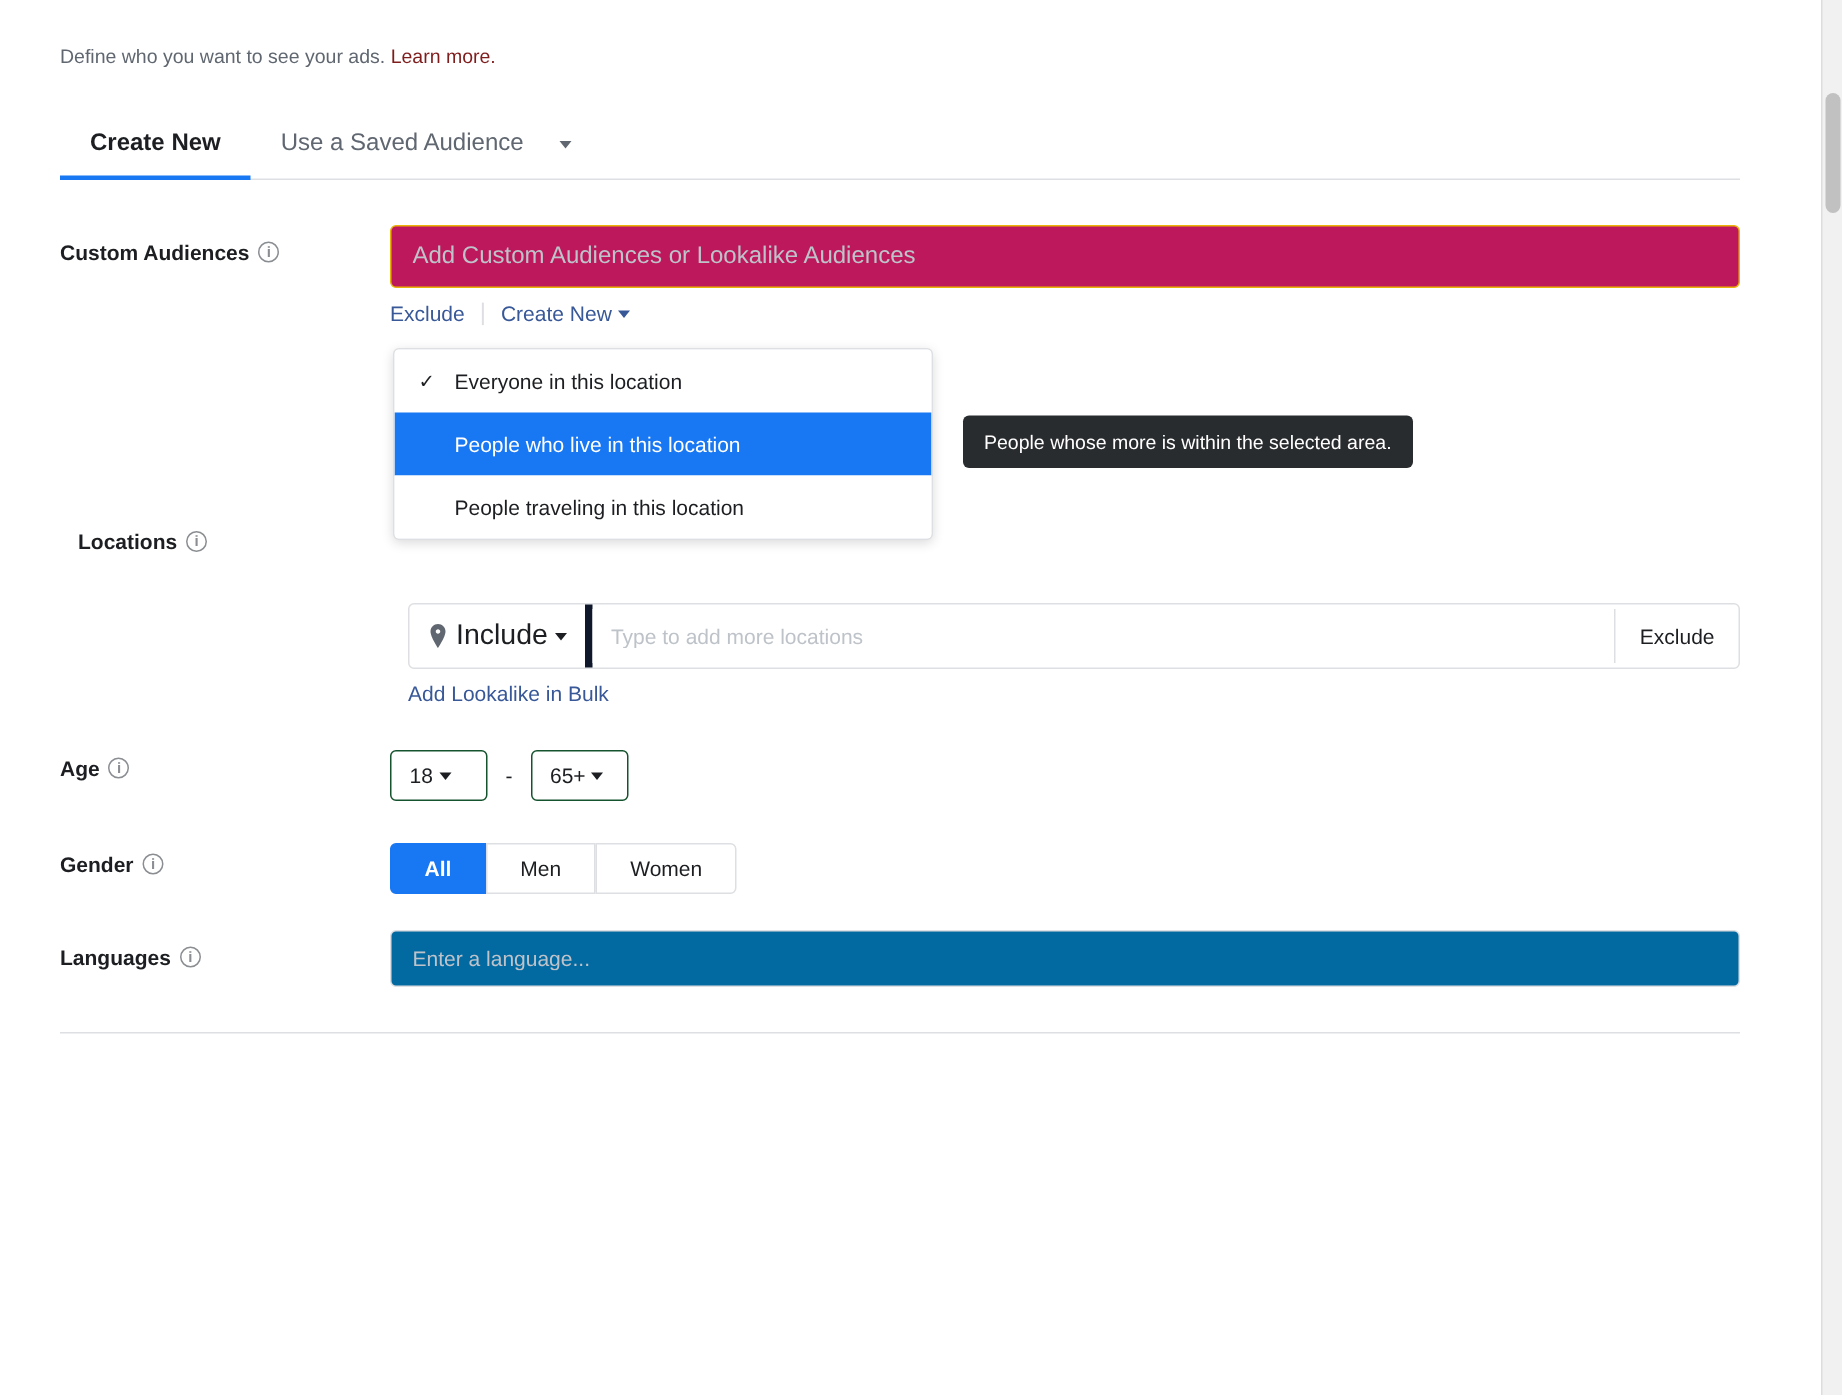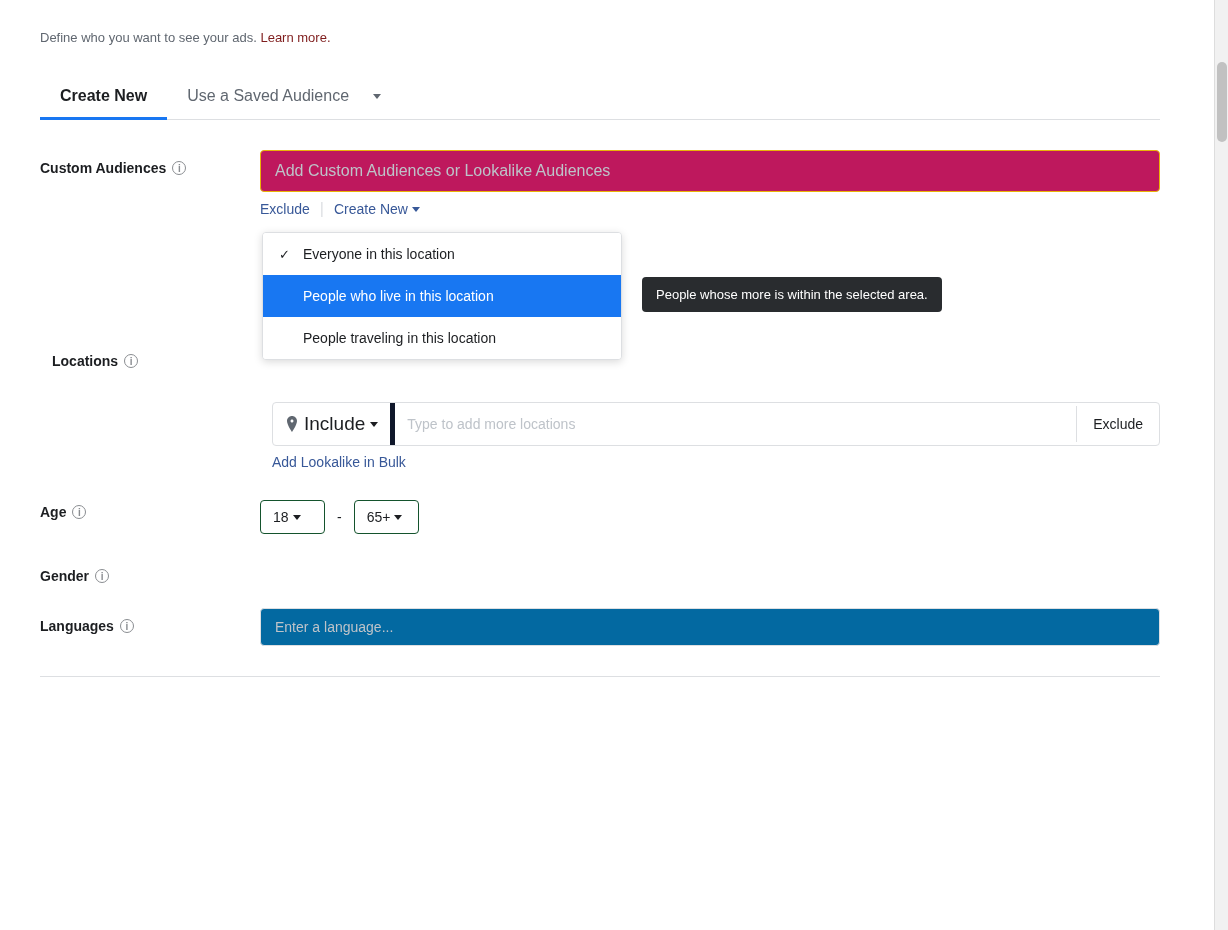--- a/index.html
+++ b/index.html
@@ -450,20 +450,27 @@
         </div>
       </div>
     </div>
   </div>
 
   <div class="form-row">
     <div class="form-label">
       <span>Gender</span>
       <span class="info-icon">i</span>
     </div>
+    <div class="form-content">
+      <div class="gender-btns">
+        <button class="gender-btn active">All</button>
+        <button class="gender-btn">Men</button>
+        <button class="gender-btn">Women</button>
+      </div>
+    </div>
   </div>
 
   <div class="form-row">
     <div class="form-label">
       <span>Languages</span>
       <span class="info-icon">i</span>
     </div>
     <div class="form-content">
       <input class="languages-input" type="text" placeholder="Enter a language..." style="">
     </div>

